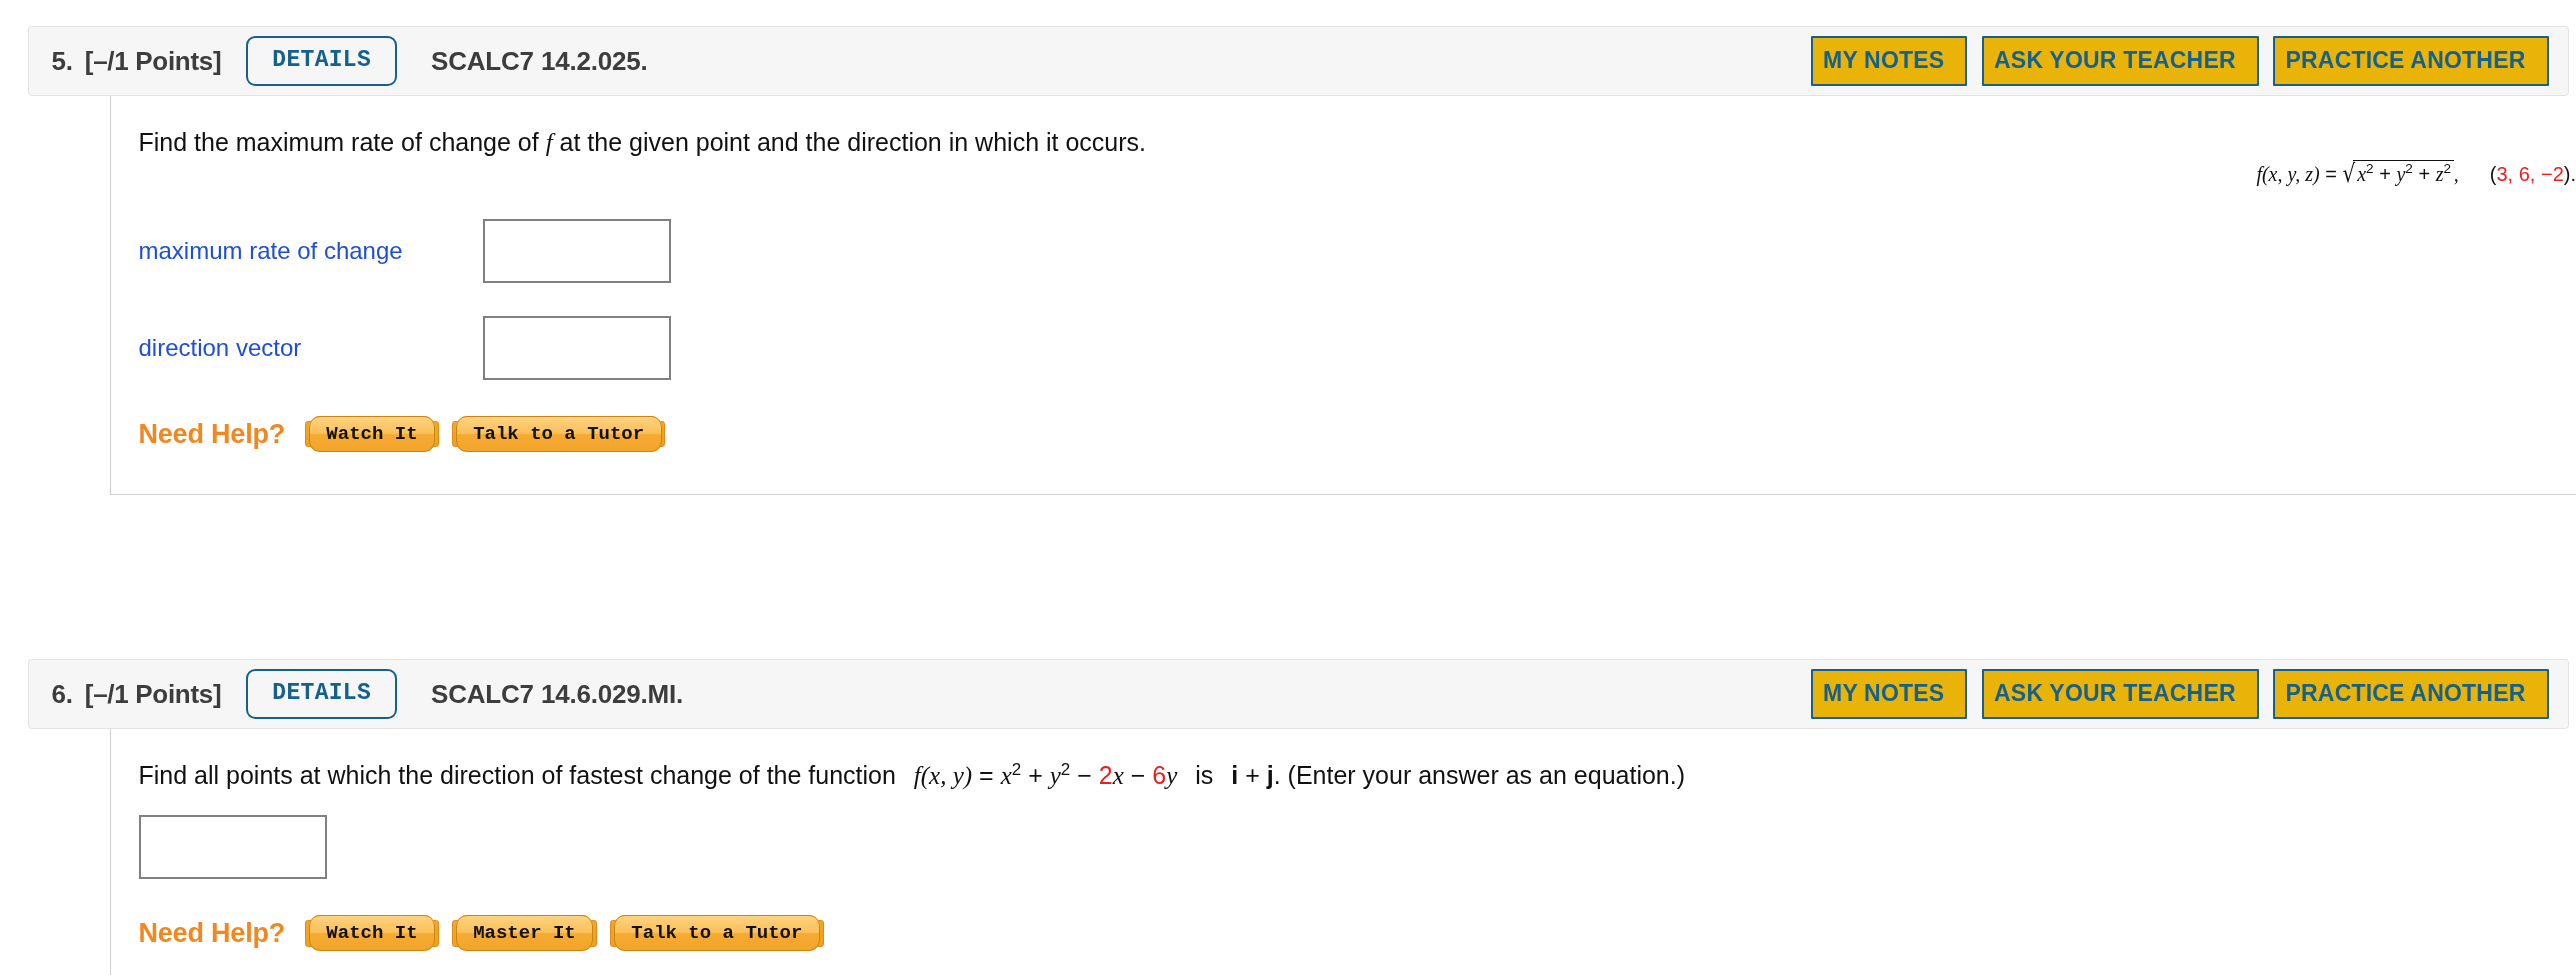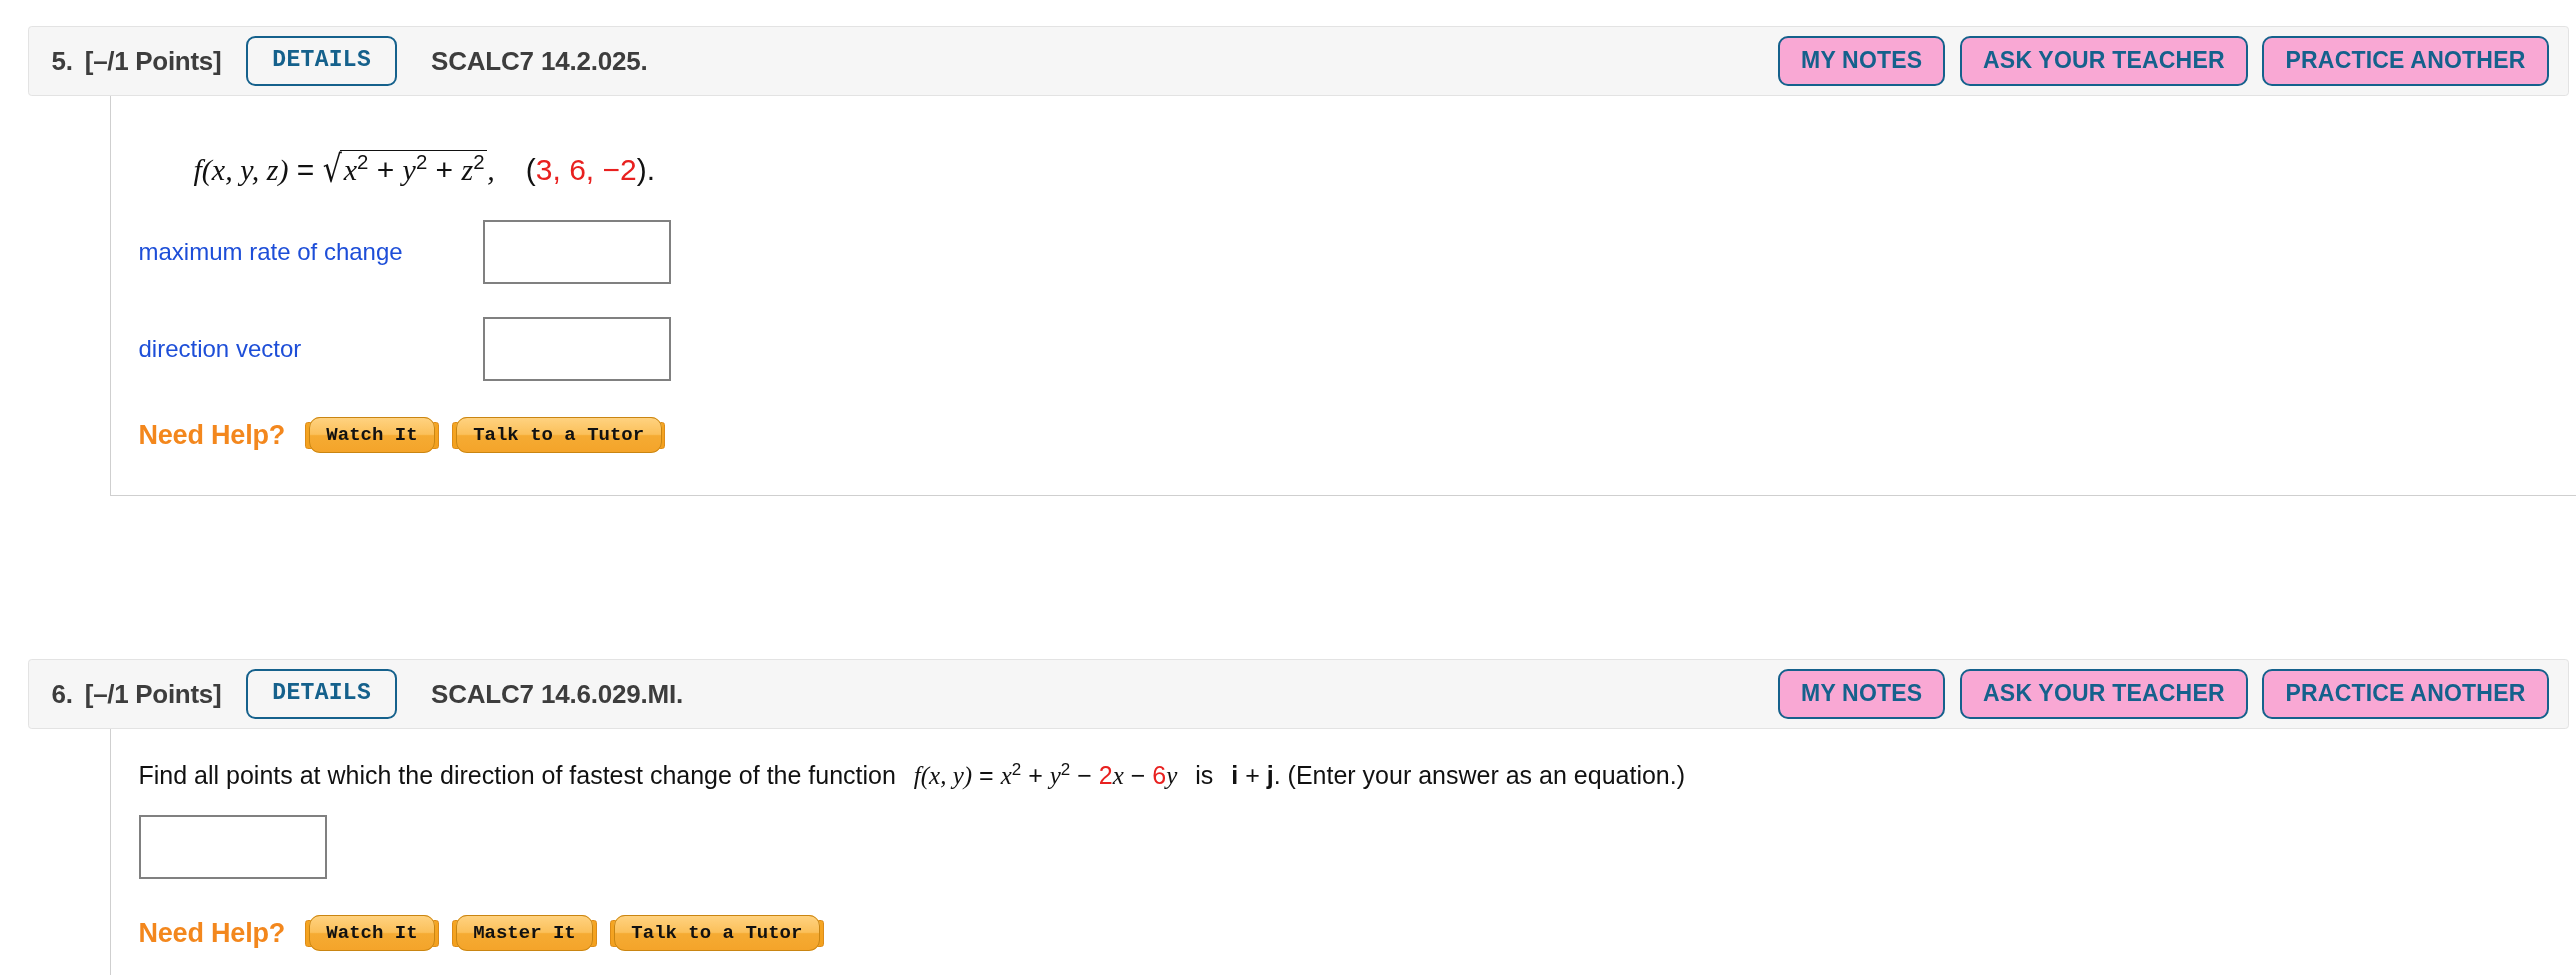--- a/index.html
+++ b/index.html
@@ -97,27 +97,27 @@
     display: flex;
     align-items: center;
     gap: 14.7px;
     padding-right: 19px;
     flex: 0 0 auto;
   }
 
   .hdr-btn {
     box-sizing: border-box;
     border: 2.8px solid #15618c;
-    border-radius: 10px;
-    background: #f9a8d4;
+    border-radius: 1px;
+    background: #eab308;
     color: #15618c;
     font-size: 23px;
     font-weight: bold;
     letter-spacing: 0.2px;
-    padding: 11px 21px 12px 21px;
+    padding: 11px 21px 12px 10px;
     line-height: 1;
     cursor: pointer;
     white-space: nowrap;
     font-family: "Liberation Sans", sans-serif;
   }
 
   
   .q-body {
     position: absolute;
     left: 110px;
@@ -137,25 +137,25 @@
   }
 
   .prompt {
     font-size: 25px;
     color: #111111;
     line-height: 1.35;
     white-space: nowrap;
   }
 
   .mathline {
-    margin-top: 24px;
     padding-left: 55px;
-    font-size: 30px;
+    font-size: 20px;
     color: #111111;
     white-space: nowrap;
+    text-align: right;
   }
 
   i.m, .mi {
     font-family: "Liberation Serif", serif;
     font-style: italic;
   }
 
   .sup {
     font-size: 0.68em;
     vertical-align: super;
@@ -282,20 +282,21 @@
       <div class="q-header-right">
         <button class="hdr-btn">MY NOTES</button>
         <button class="hdr-btn">ASK YOUR TEACHER</button>
         <button class="hdr-btn">PRACTICE ANOTHER</button>
       </div>
     </div>
 
     <div class="q-body">
       <div class="q-inner">
 
+        <div class="prompt"><span>Find the maximum rate of change of </span><i class="m">f</i><span> at the given point and the direction in which it occurs.</span></div>
 
         <div class="mathline"><i class="m">f</i><i class="m">(x, y, z)</i><span> = </span><span class="sqrt-wrap"><span class="sqrt-sign">√</span><span class="sqrt-body"><i class="m">x</i><span class="sup">2</span><span> + </span><i class="m">y</i><span class="sup">2</span><span> + </span><i class="m">z</i><span class="sup">2</span></span></span><i class="m">,</i><span class="gap"></span><span>(</span><span class="red">3</span><span class="red">, </span><span class="red">6</span><span class="red">, </span><span class="red">−2</span><span>).</span></div>
 
         <div class="ans-row">
           <span class="ans-label">maximum rate of change</span>
           <input class="ans-input" type="text" value="" style="">
         </div>
 
         <div class="ans-row">
           <span class="ans-label">direction vector</span>

